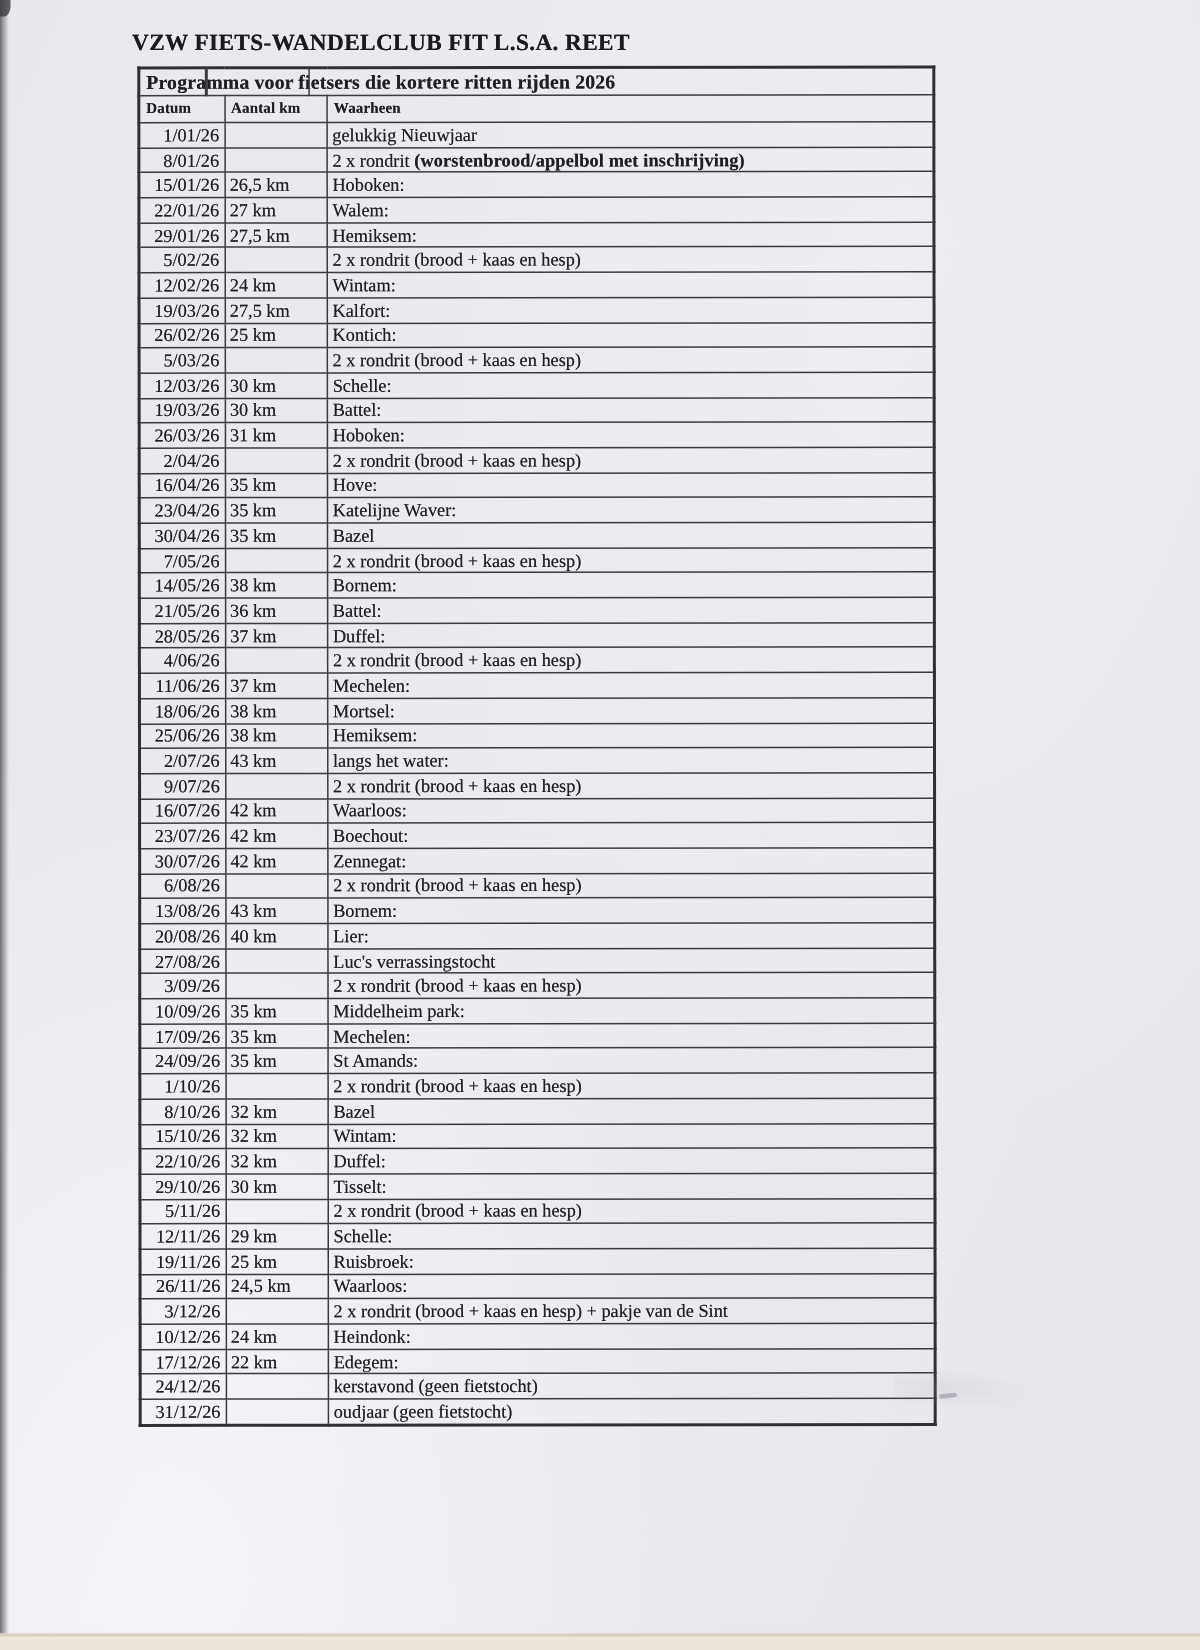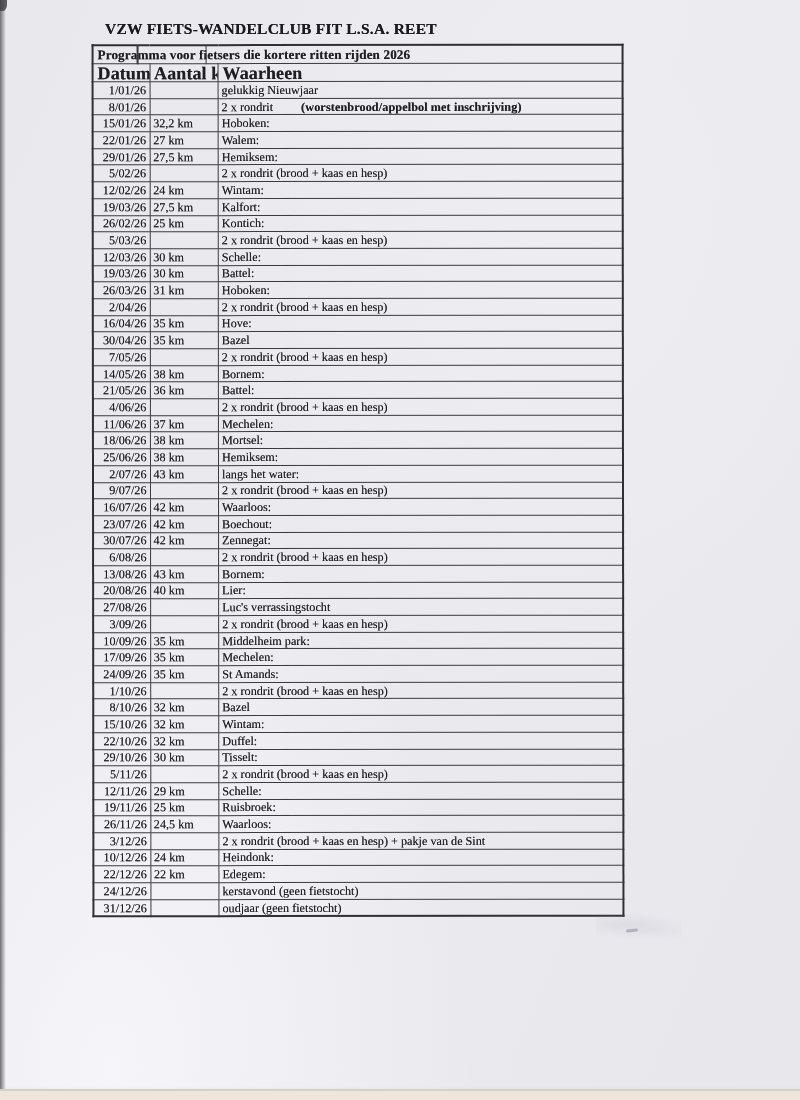--- a/index.html
+++ b/index.html
@@ -19,42 +19,42 @@
   .edge-corner{position:absolute;left:0;top:0;width:7px;height:11px;background:#3c3c40;opacity:.8;border-radius:0 0 60% 0;}
   .bottom-strip{position:absolute;left:0;right:0;bottom:0;height:9px;background:#ece7da;border-top:2px solid #d5d0c2;}
   .bottom-strip-shade{position:absolute;left:0;bottom:9px;width:100%;height:4px;background:linear-gradient(180deg,rgba(210,205,192,0) 0%,rgba(210,205,192,.35) 100%);}
   .smudge{position:absolute;left:596px;top:914px;width:86px;height:26px;opacity:.55;pointer-events:none;
     background:
       radial-gradient(ellipse at 30% 40%, rgba(160,160,170,.28) 0%, rgba(160,160,170,0) 60%),
       radial-gradient(ellipse at 70% 60%, rgba(170,170,180,.20) 0%, rgba(170,170,180,0) 55%);}
   .smudge-dash{position:absolute;left:626px;top:929px;width:12px;height:2.6px;background:#a3a3ad;border-radius:2px;transform:rotate(-6deg);opacity:.75;}
 
   .doc-heading{
-    position:absolute;left:105px;top:20px;
+    position:absolute;left:88px;top:20px;
     font-size:15.5px;font-weight:bold;color:#1b1b1d;letter-spacing:.25px;
     text-shadow:0 0 .4px rgba(27,27,29,.85);white-space:nowrap;
   }
   .table-wrap{position:absolute;left:80px;top:44px;width:530px;transform:rotate(-0.06deg);padding-left:12px;}
   table.program{
     border-collapse:collapse;table-layout:fixed;width:530px;
     border:2.2px solid #303034;
   }
   table.program td, table.program th{
     border:1.6px solid #3b3b3f;
     font-size:12.2px;line-height:12px;color:#1f1f22;
     height:15.7px;padding:0 3px;vertical-align:middle;
     white-space:nowrap;overflow:hidden;
     text-shadow:0 0 .35px rgba(31,31,34,.7);
   }
   tr.title-row td{font-weight:bold;font-size:13.2px;height:17px;padding-left:4px;letter-spacing:.1px;}
-  tr.header-row th{font-weight:bold;font-size:18px;height:17px;text-align:left;padding-left:4px;letter-spacing:.1px;}
+  tr.header-row th{font-weight:bold;font-size:10px;height:17px;text-align:left;padding-left:4px;letter-spacing:.1px;}
   td.c-datum{text-align:right;padding-right:3px;margin-top:20px;}
   td.c-km{text-align:left;padding-left:4px;}
   td.c-waar{text-align:left;padding-left:4px;}
-  td.c-waar b{font-weight:bold;letter-spacing:.1px;margin-left:25px;}
+  td.c-waar b{font-weight:bold;letter-spacing:.1px;}
   .vline{position:absolute;width:1.6px;height:19px;top:1px;background:#3b3b3f;z-index:3;}
   .vline.v1{left:57px;}
   .vline.v2{left:125.5px;}
 </style>
 </head>
 <body>
 
 <div class="scan-page">
 
   <div class="doc-heading">VZW FIETS-WANDELCLUB FIT L.S.A. REET</div>
@@ -82,21 +82,21 @@
             <td class="c-km"></td>
             <td class="c-waar">gelukkig Nieuwjaar</td>
           </tr>
           <tr>
             <td class="c-datum">8/01/26</td>
             <td class="c-km"></td>
             <td class="c-waar">2 x rondrit <b>(worstenbrood/appelbol met inschrijving)</b></td>
           </tr>
           <tr>
             <td class="c-datum">15/01/26</td>
-            <td class="c-km">32,2 km</td>
+            <td class="c-km">26,5 km</td>
             <td class="c-waar">Hoboken:</td>
           </tr>
           <tr>
             <td class="c-datum">22/01/26</td>
             <td class="c-km">27 km</td>
             <td class="c-waar">Walem:</td>
           </tr>
           <tr>
             <td class="c-datum">29/01/26</td>
             <td class="c-km">27,5 km</td>
@@ -146,40 +146,50 @@
             <td class="c-datum">2/04/26</td>
             <td class="c-km"></td>
             <td class="c-waar">2 x rondrit (brood + kaas en hesp)</td>
           </tr>
           <tr>
             <td class="c-datum">16/04/26</td>
             <td class="c-km">35 km</td>
             <td class="c-waar">Hove:</td>
           </tr>
           <tr>
+            <td class="c-datum">23/04/26</td>
+            <td class="c-km">35 km</td>
+            <td class="c-waar">Katelijne Waver:</td>
+          </tr>
+          <tr>
             <td class="c-datum">30/04/26</td>
             <td class="c-km">35 km</td>
             <td class="c-waar">Bazel</td>
           </tr>
           <tr>
             <td class="c-datum">7/05/26</td>
             <td class="c-km"></td>
             <td class="c-waar">2 x rondrit (brood + kaas en hesp)</td>
           </tr>
           <tr>
             <td class="c-datum">14/05/26</td>
             <td class="c-km">38 km</td>
             <td class="c-waar">Bornem:</td>
           </tr>
           <tr>
             <td class="c-datum">21/05/26</td>
             <td class="c-km">36 km</td>
             <td class="c-waar">Battel:</td>
           </tr>
           <tr>
+            <td class="c-datum">28/05/26</td>
+            <td class="c-km">37 km</td>
+            <td class="c-waar">Duffel:</td>
+          </tr>
+          <tr>
             <td class="c-datum">4/06/26</td>
             <td class="c-km"></td>
             <td class="c-waar">2 x rondrit (brood + kaas en hesp)</td>
           </tr>
           <tr>
             <td class="c-datum">11/06/26</td>
             <td class="c-km">37 km</td>
             <td class="c-waar">Mechelen:</td>
           </tr>
           <tr>
@@ -306,21 +316,21 @@
             <td class="c-datum">3/12/26</td>
             <td class="c-km"></td>
             <td class="c-waar">2 x rondrit (brood + kaas en hesp) + pakje van de Sint</td>
           </tr>
           <tr>
             <td class="c-datum">10/12/26</td>
             <td class="c-km">24 km</td>
             <td class="c-waar">Heindonk:</td>
           </tr>
           <tr>
-            <td class="c-datum">22/12/26</td>
+            <td class="c-datum">17/12/26</td>
             <td class="c-km">22 km</td>
             <td class="c-waar">Edegem:</td>
           </tr>
           <tr>
             <td class="c-datum">24/12/26</td>
             <td class="c-km"></td>
             <td class="c-waar">kerstavond (geen fietstocht)</td>
           </tr>
           <tr>
             <td class="c-datum">31/12/26</td>

